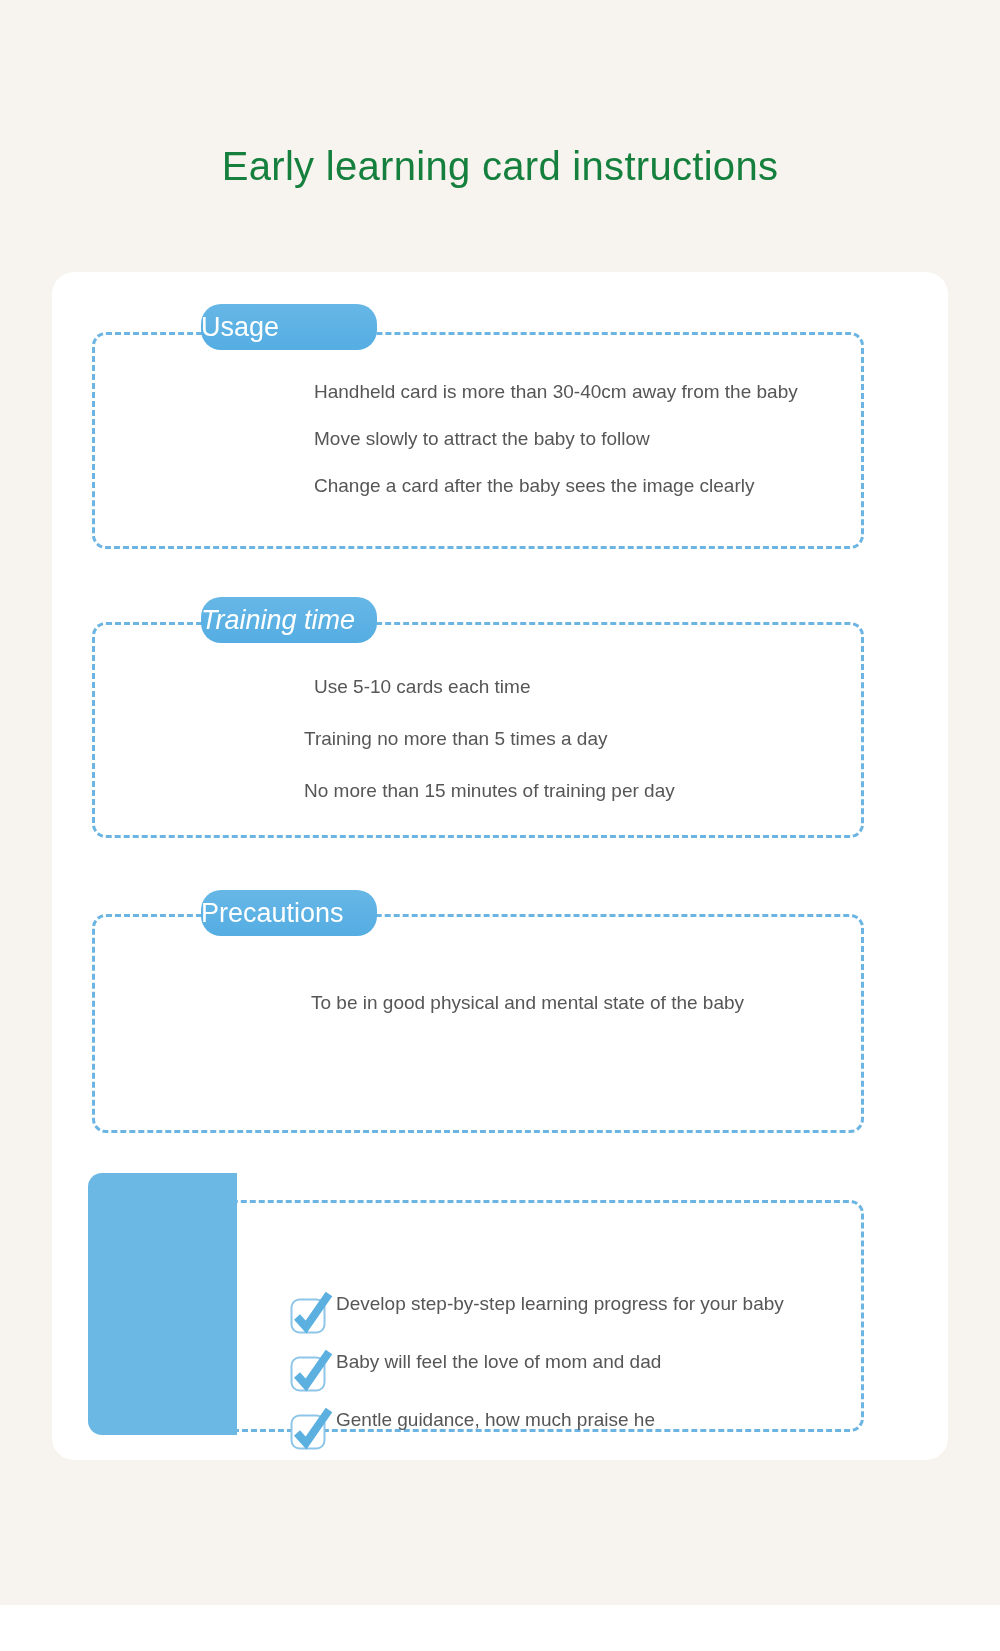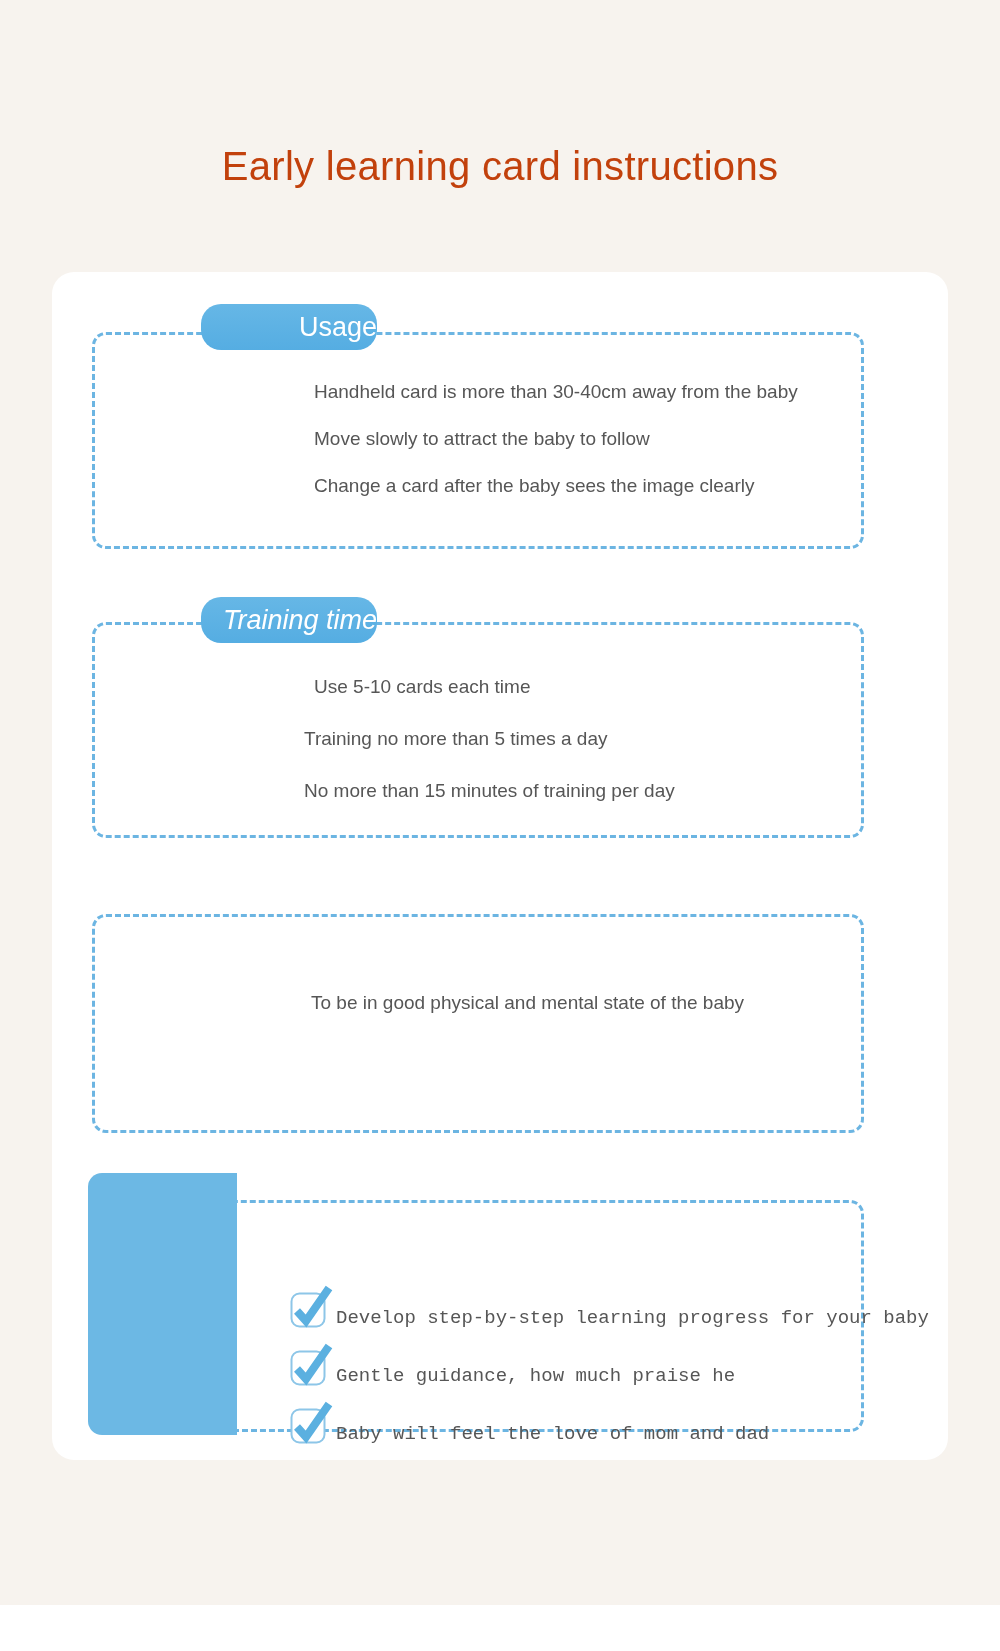--- a/index.html
+++ b/index.html
@@ -26,21 +26,21 @@
   }
 
   .page-title {
     position: absolute;
     left: 0;
     top: 112px;
     width: 1000px;
     text-align: center;
     font-size: 40px;
     font-weight: 400;
-    color: #c2410c;
+    color: #15803d;
     letter-spacing: 0.3px;
     line-height: 54px;
   }
 
   .card {
     position: absolute;
     left: 52px;
     top: 272px;
     width: 896px;
     height: 1188px;
@@ -65,21 +65,21 @@
   .badge {
     position: absolute;
     left: 149px;           
     width: 176px;
     height: 46px;
     background: linear-gradient(180deg, #66b7e6 0%, #55ade2 100%);
     border-radius: 20px;
     color: #ffffff;
     font-size: 27px;
     line-height: 46px;
-    text-align: right;
+    text-align: left;
     white-space: nowrap;
     z-index: 3;
   }
   .badge-usage      { top: 32px; }
   .badge-training   { top: 325px; font-style: italic; }
   .badge-precaution { top: 618px; }
 
   .section-lines {
     position: absolute;
     left: 0;
@@ -112,24 +112,23 @@
   }
 
   .benefits-list {
     position: absolute;
     left: 236px;
     top: 1020px;
     z-index: 3;
   }
   .benefit-item {
     display: flex;
-    align-items: flex-end;
+    align-items: flex-start;
     height: 38px;
     margin-bottom: 20px;
-    font-family: Liberation Mono, monospace;
   }
   .check-icon {
     position: relative;
     width: 44px;
     height: 44px;
     flex: 0 0 44px;
     margin-right: 4px;
   }
   .check-icon svg { display: block; overflow: visible; }
   .benefit-label {
@@ -156,20 +155,21 @@
 
   <div class="section section-training"></div>
   <div class="badge badge-training">Training time</div>
   <div class="section-lines lines-training">
     <div class="line">Use 5-10 cards each time</div>
     <div class="line">Training no more than 5 times a day</div>
     <div class="line">No more than 15 minutes of training per day</div>
   </div>
 
   <div class="section section-precaution"></div>
+  <div class="badge badge-precaution">Precautions</div>
   <div class="section-lines lines-precaution">
     <div class="line">To be in good physical and mental state of the baby</div>
   </div>
 
   <div class="section section-benefits"></div>
   <div class="benefits-panel"></div>
   <div class="benefits-list">
 
     <div class="benefit-item">
       <span class="check-icon">
@@ -182,29 +182,29 @@
     </div>
 
 
     <div class="benefit-item">
       <span class="check-icon">
         <svg width="44" height="44" viewBox="0 0 44 44">
           <rect x="3.5" y="7.5" width="33" height="33" rx="8" ry="8" fill="#ffffff" stroke="#8dc6e8" stroke-width="2"></rect>
           <path d="M9 25 L18 35 L41 2" fill="none" stroke="#5bb0e0" stroke-width="8" stroke-linecap="butt" stroke-linejoin="miter"></path>
         </svg>
       </span>
-      <span class="benefit-label">Gentle guidance, how much praise he</span>
+      <span class="benefit-label">Baby will feel the love of mom and dad</span>
     </div>
 
     <div class="benefit-item">
       <span class="check-icon">
         <svg width="44" height="44" viewBox="0 0 44 44">
           <rect x="3.5" y="7.5" width="33" height="33" rx="8" ry="8" fill="#ffffff" stroke="#8dc6e8" stroke-width="2"></rect>
           <path d="M9 25 L18 35 L41 2" fill="none" stroke="#5bb0e0" stroke-width="8" stroke-linecap="butt" stroke-linejoin="miter"></path>
         </svg>
       </span>
-      <span class="benefit-label">Baby will feel the love of mom and dad</span>
+      <span class="benefit-label">Gentle guidance, how much praise he</span>
     </div>
 
   </div>
 </div>
 
 <div class="page-bottom-strip"></div>
 
 </body></html>

